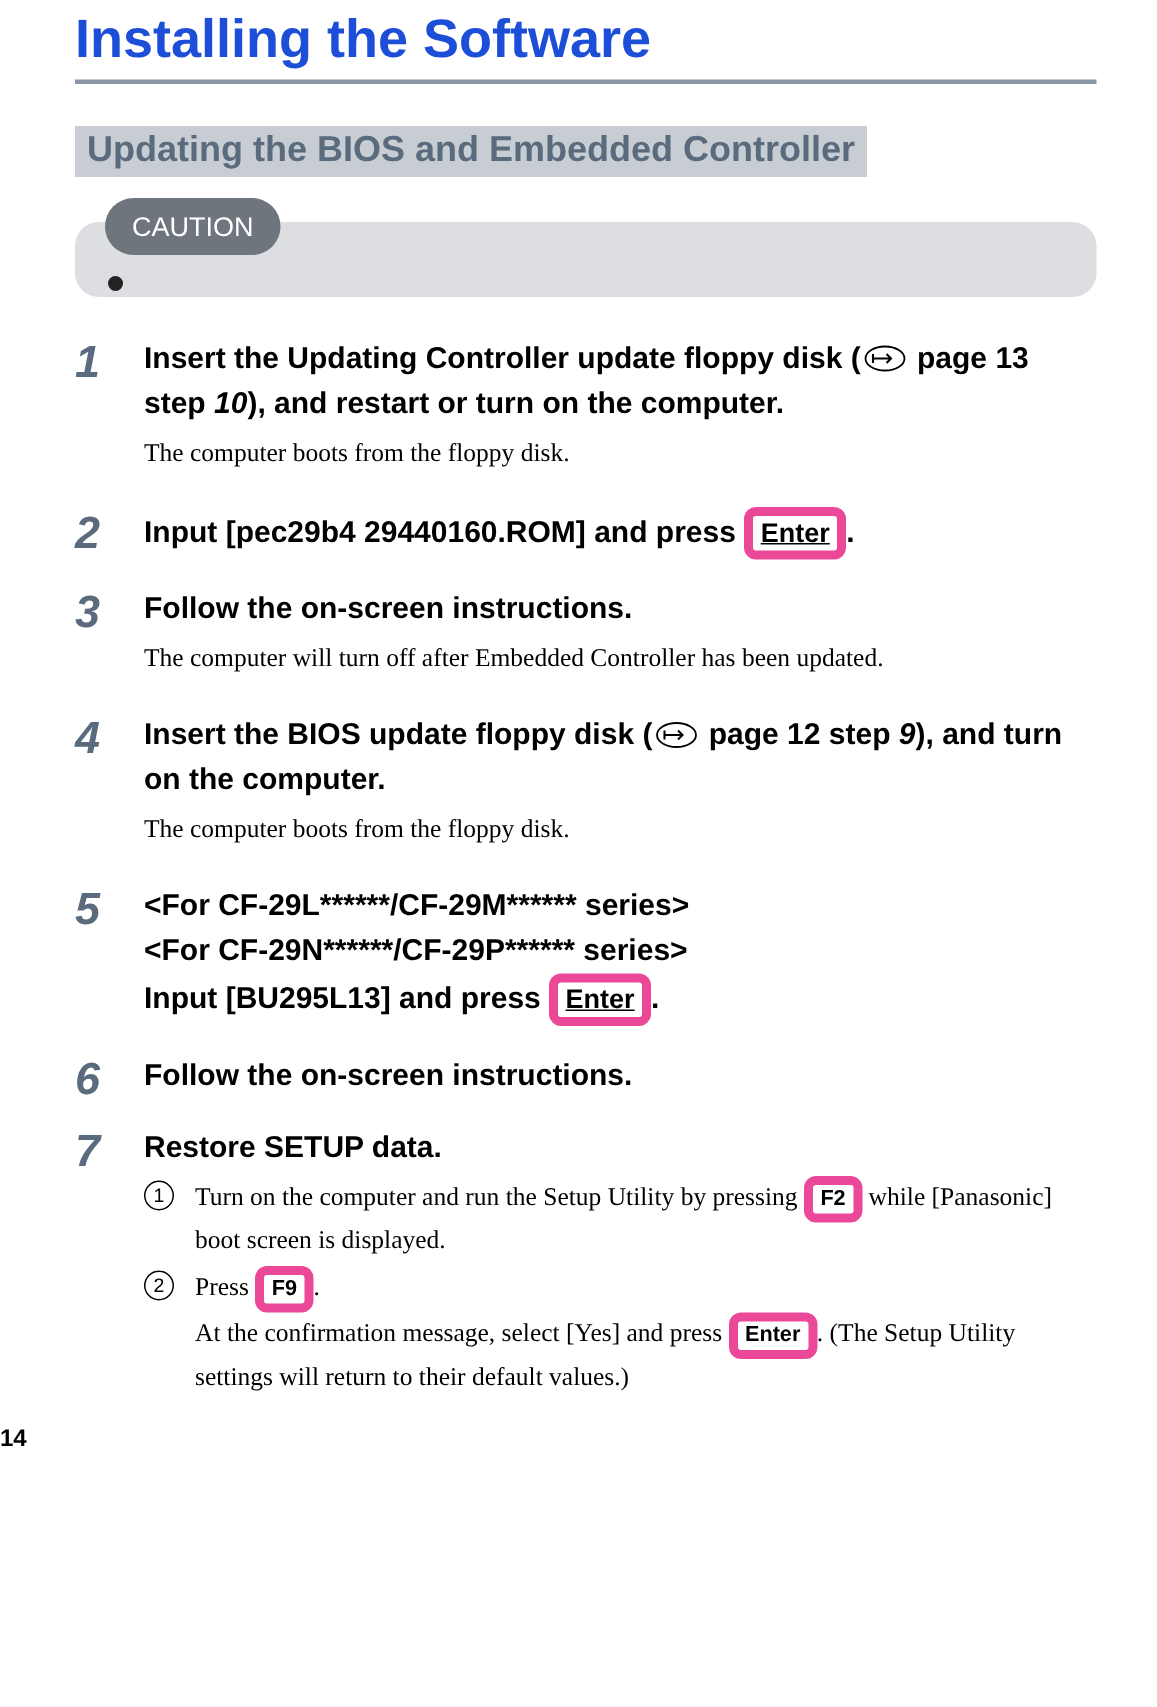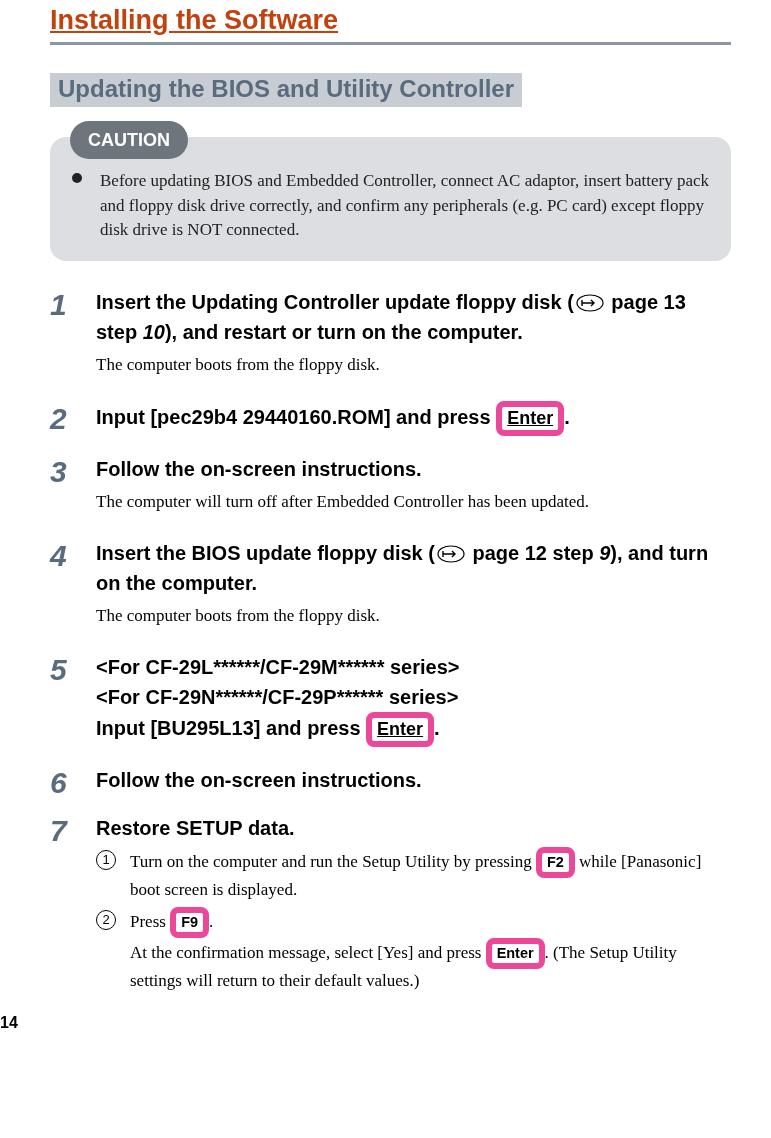--- a/index.html
+++ b/index.html
@@ -7,25 +7,24 @@
     padding: 0;
     font-family: Arial, Helvetica, sans-serif;
     background: #fff;
     width: 771px;
   }
   .page {
     padding: 0 40px 20px 50px;
     position: relative;
   }
   .chapter-title {
-    color: #c2410c;
-    font-size: 27px;
+    color: #1d4ed8;
+    font-size: 36px;
     font-weight: bold;
     margin: 5px 0 6px 0;
-    text-decoration: underline;
   }
   .title-rule {
     border: none;
     border-top: 3px solid #8A96A3;
     margin: 0 0 20px 0;
   }
   .section-title {
     display: inline-block;
     background: #C8CDD4;
     color: #5A6B7D;
@@ -45,21 +44,21 @@
     line-height: 1.45;
     color: #222;
   }
   .caution-label {
     position: absolute;
     top: -16px;
     left: 20px;
     background: #6E757C;
     color: #fff;
     font-family: Arial, Helvetica, sans-serif;
-    font-weight: bold;
+    font-weight: normal;
     font-size: 18px;
     padding: 6px 18px;
     border-radius: 20px;
   }
   .bullet {
     position: absolute;
     left: 22px;
     top: 36px;
     width: 10px;
     height: 10px;
@@ -155,26 +154,25 @@
   }
 </style>
 </head>
 <body>
 
 <div class="page">
 
   <div class="chapter-title">Installing the Software</div>
   <hr class="title-rule">
 
-  <div class="section-title">Updating the BIOS and Utility Controller</div>
+  <div class="section-title">Updating the BIOS and Embedded Controller</div>
 
   <div class="caution-box">
     <div class="caution-label">CAUTION</div>
     <div class="bullet"></div>
-    <div>Before updating BIOS and Embedded Controller, connect AC adaptor, insert battery pack and floppy disk drive correctly, and confirm any peripherals (e.g. PC card) except floppy disk drive is NOT connected.</div>
   </div>
 
   
   <div class="step">
     <div class="step-num">1</div>
     <div class="step-body">
       <div class="step-heading">
         <span>Insert the Updating Controller update floppy disk (</span><svg class="pointer-icon" width="28" height="18" viewBox="0 0 28 18">
             <ellipse cx="14" cy="9" rx="13" ry="8" fill="none" stroke="#000" stroke-width="1.2"></ellipse>
             <path d="M6 9 L18 9 M15 6 L18 9 L15 12 M6 6 L6 12" fill="none" stroke="#000" stroke-width="1.4"></path>

